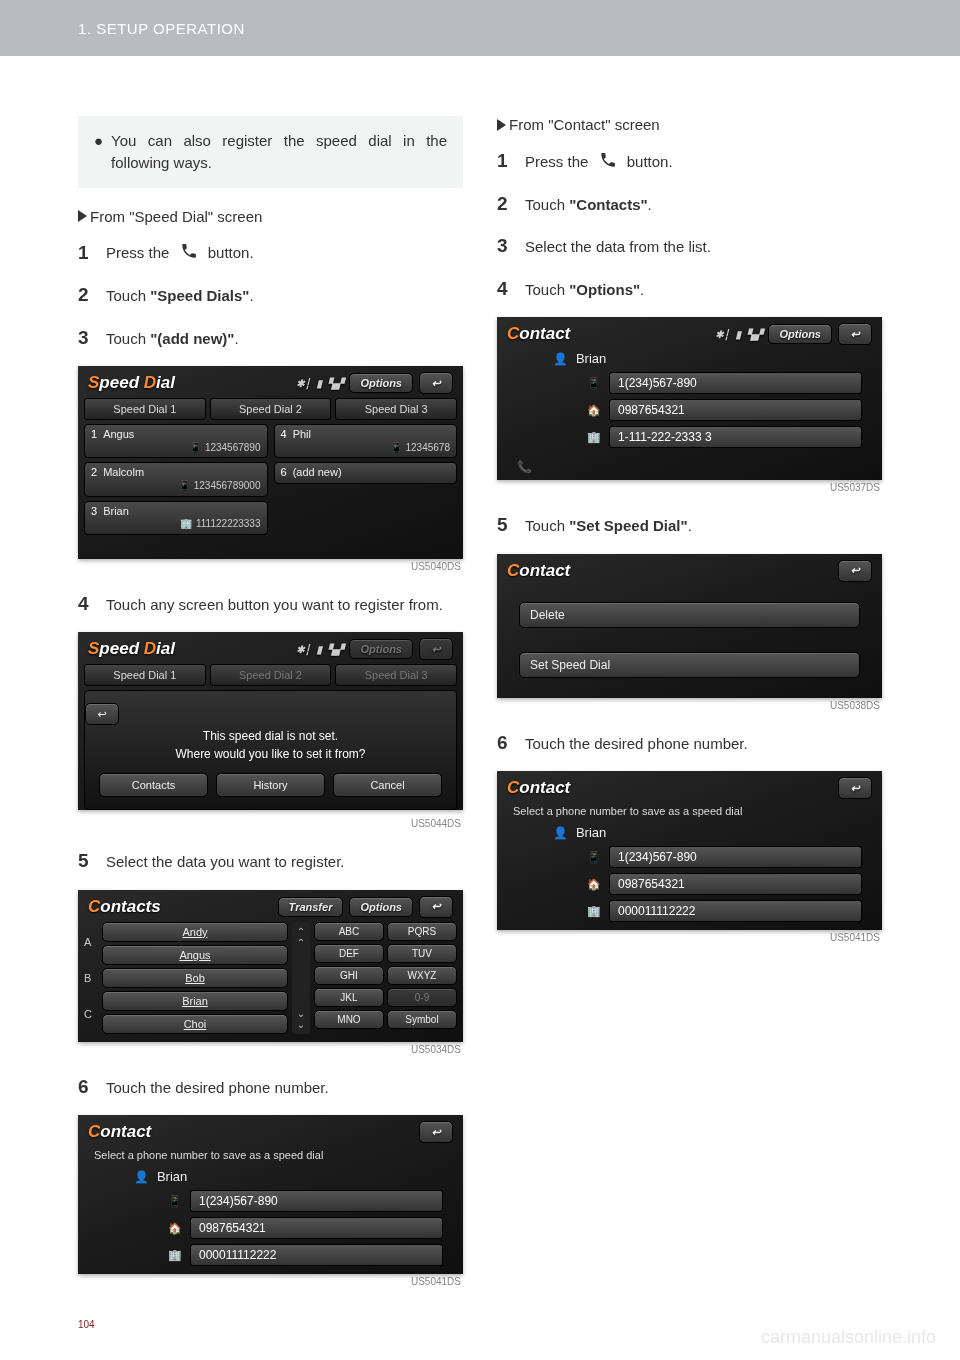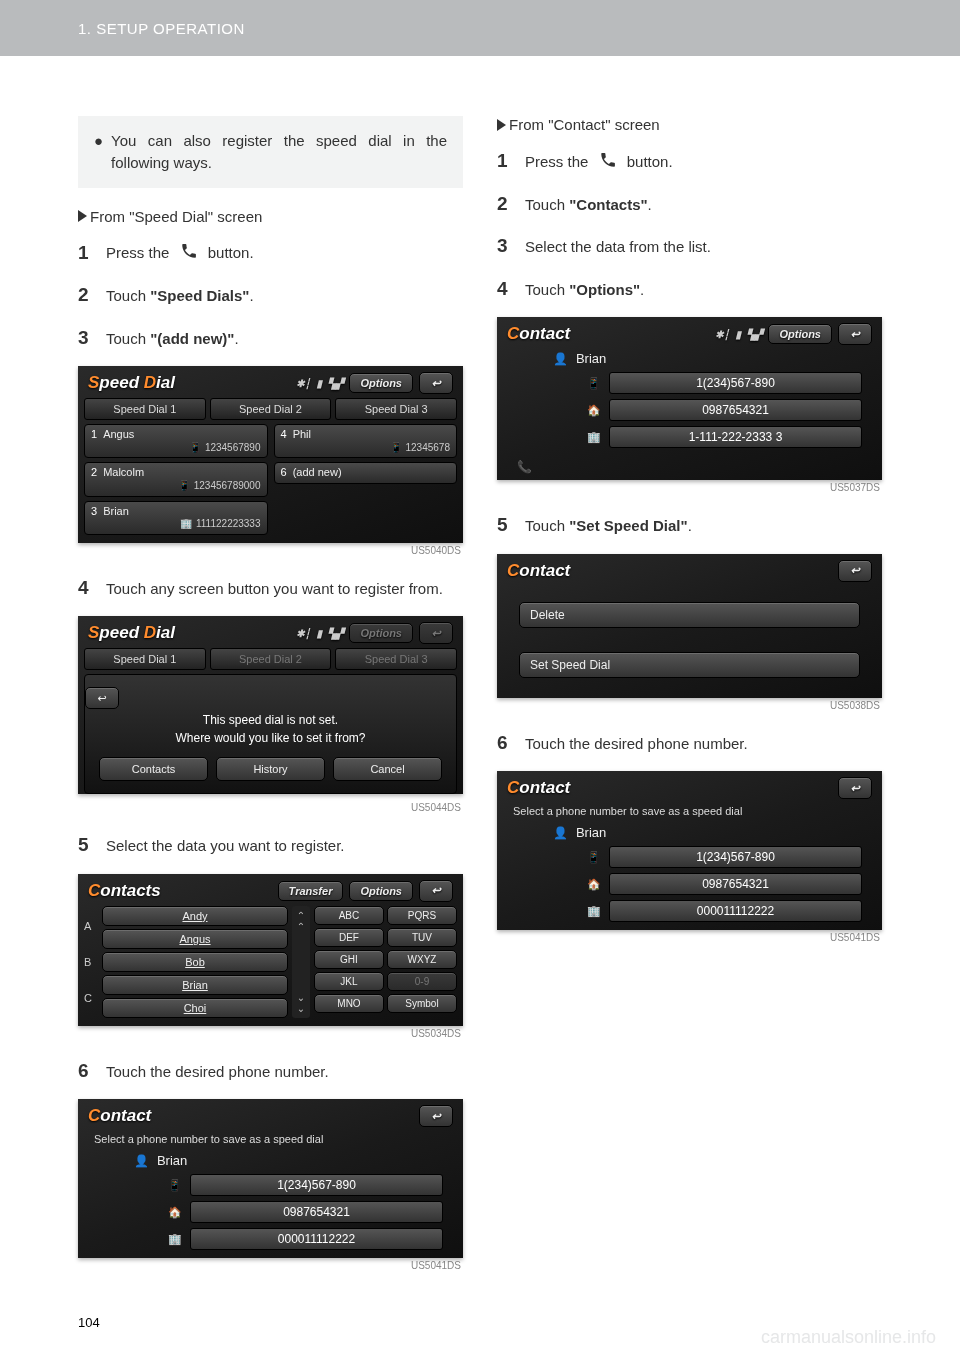--- a/index.html
+++ b/index.html
@@ -120,21 +120,21 @@
     display:flex; align-items:center; justify-content:center;
   }
   .tabs { display:flex; gap:4px; padding: 0 6px 4px 6px; }
   .tab {
     flex:1; text-align:center; font-size:11px; padding:4px 0;
     background: linear-gradient(#444,#222);
     border:1px solid #000; border-radius:3px;
     color:#ddd;
   }
   .tab.dim{ color:#777; }
-  .sd-grid { display:flex; gap:6px; padding: 0 6px 8px 6px; }
+  .sd-grid { display:flex; gap:6px; padding: 0 6px 24px 6px; }
   .sd-col{ flex:1; display:flex; flex-direction:column; gap:4px; }
   .sd-cell{
     background: linear-gradient(#4a4a4a,#2a2a2a);
     border:1px solid #000; border-radius:4px;
     padding:3px 6px; font-size:11px; color:#eee;
     line-height:1.25;
   }
   .sd-sub{ font-size:10px; color:#ccc; padding-left:12px; display:block;text-align:right;}
   .sd-num{ color:#fff; margin-right:6px;}
 
@@ -151,29 +151,29 @@
   .key-col{ flex:1; display:flex; flex-direction:column; gap:3px;}
   .key-row{ display:flex; gap:3px;}
   .key-row .pill-btn{ flex:1; text-align:center; padding:3px 0; font-size:10px;}
 
   .contact-head{ display:flex; align-items:center; gap:8px; padding: 2px 10px 6px 56px; color:#eee; font-size:13px;}
   .contact-head .person{ font-size:12px; color:#ccc;}
   .num-list{ padding: 0 20px 8px 90px; display:flex; flex-direction:column; gap:5px;}
   .num-row{ display:flex; gap:8px; align-items:center;}
   .num-btn{
     flex:1; background:linear-gradient(#555,#333); border:1px solid #000; border-radius:3px;
-    padding:3px 8px; font-size:12px; color:#fff; text-align:center;
+    padding:3px 8px; font-size:12px; color:#fff; text-align:left;
   }
   .type-icon{ width:14px; color:#ccc; font-size:11px; text-align:center;}
   .call-bar{ padding:4px 10px 6px 20px; color:#ccc;}
   .subtitle{ font-size:11px; color:#ddd; padding:2px 10px 6px 16px;}
   .opt-list{ padding: 16px 22px 20px 22px; display:flex; flex-direction:column; gap:24px;}
   .opt-list .pill-btn{ text-align:left; padding:5px 10px; font-size:12px;}
 
-  .page-num{ position:absolute; bottom:30px; left:78px; font-size:13px; color:#000000;}
+  .page-num{ position:absolute; bottom:30px; left:78px; font-size:10px; color:#7f1d1d;}
   .watermark{ position:absolute; bottom:12px; right:24px; font-size:18px; color:#e6e7e8; font-weight:300;}
 </style>
 </head>
 <body>
 
 <div class="header-bar">
   <span>1. SETUP OPERATION</span>
 </div>
 
 <div class="content">

